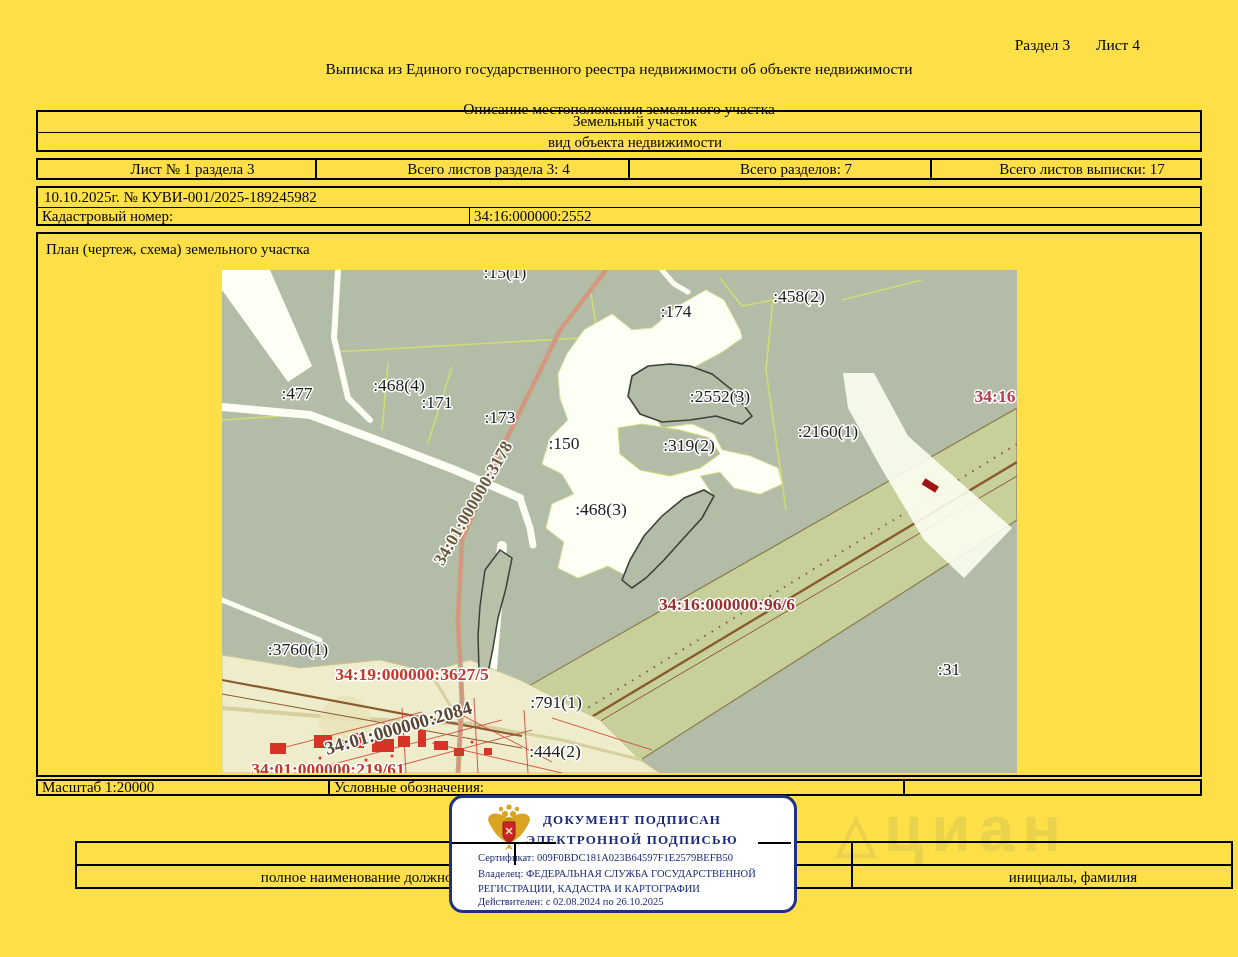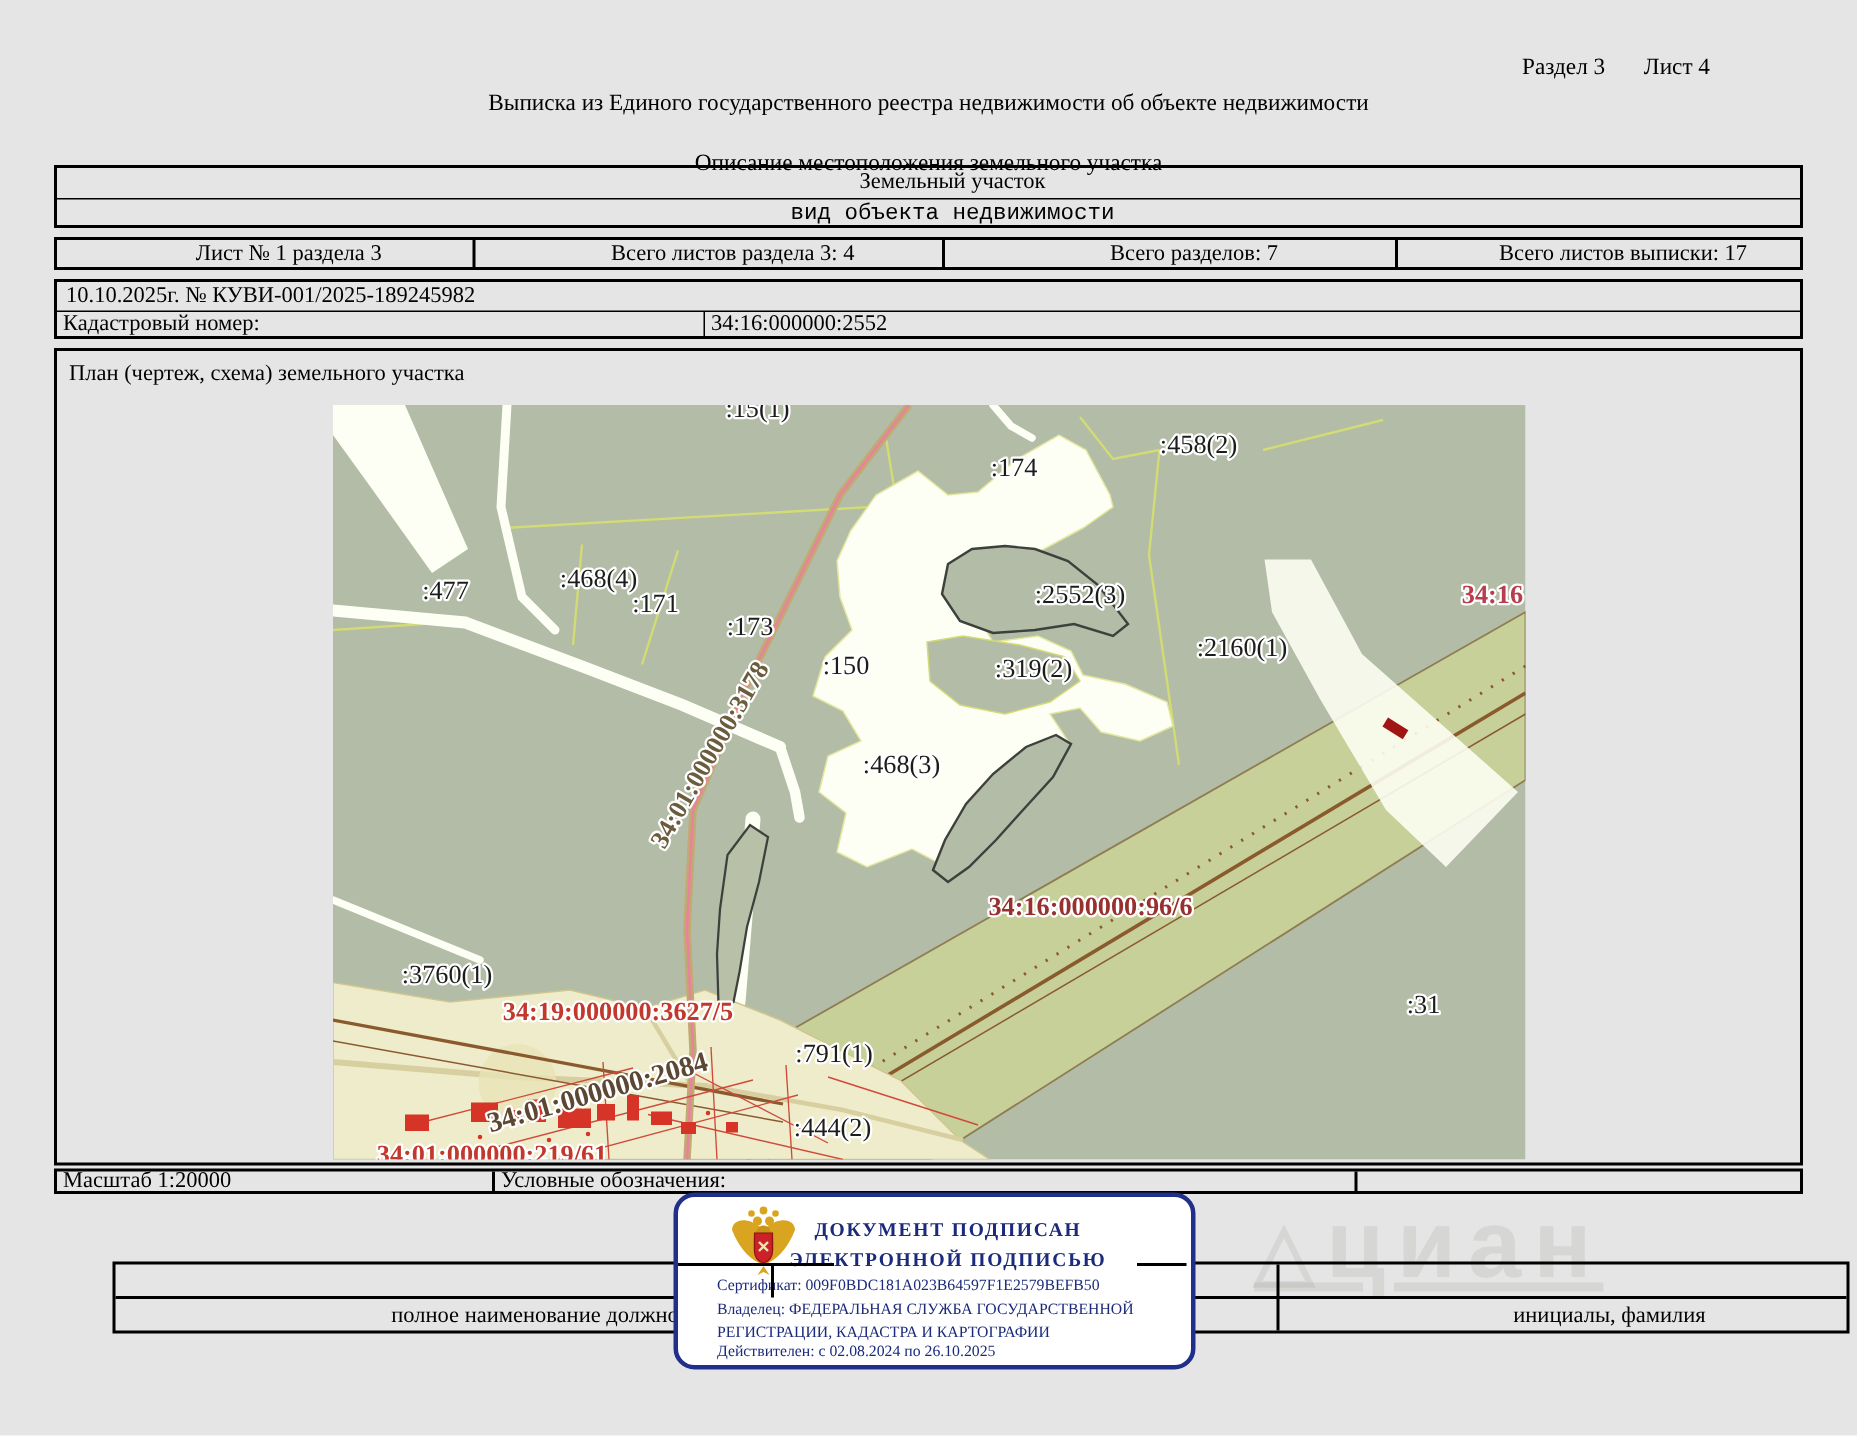--- a/index.html
+++ b/index.html
@@ -1,49 +1,49 @@
 <!DOCTYPE html>
 <html><head>
 <meta charset="utf-8">
 <style>
   html,body{margin:0;padding:0;background:#ffffff;}
-  .page{position:relative;width:1238px;height:957px;background:#e5e5e5;overflow:hidden;
+  .page{position:relative;width:1238px;height:957px;background:#fde047;overflow:hidden;
         font-family:"Liberation Serif",serif;color:#000;}
   .abs{position:absolute;}
   .ctr{text-align:center;}
   .t15{font-size:15px;line-height:19px;padding-left:32px;}
   .t155{font-size:15.5px;}
   .box{border:2px solid #000;box-sizing:border-box;}
   .cell{box-sizing:border-box;overflow:hidden;white-space:nowrap;}
   .vline{background:#000;width:2px;}
   .hline{background:#000;height:1.5px;}
   .maplabel{font-family:"Liberation Serif",serif;paint-order:stroke;stroke:#ffffff;
             stroke-width:3px;stroke-linejoin:round;}
   .stamp{border:3px solid #20308a;border-radius:14px;background:#fff;z-index:6;}
   .stamptxt{color:#1b2a7b;font-family:"Liberation Serif",serif;}
   .wm{color:rgba(125,125,112,0.14);font-weight:bold;font-family:"Liberation Sans",sans-serif;
-      letter-spacing:8px;z-index:1;text-decoration:underline;}
+      letter-spacing:8px;z-index:1;}
 </style>
 </head>
 <body>
 
 <div class="page">
 
   <div class="abs t155" style="top:36px;right:98px;">
     <span>Раздел 3</span>
     <span style="display:inline-block;width:18px;"></span>
     <span>Лист 4</span>
   </div>
 
   <div class="abs ctr t155" style="top:60px;left:0;width:1238px;">Выписка из Единого государственного реестра недвижимости об объекте недвижимости</div>
   <div class="abs ctr t155" style="top:100px;left:0;width:1238px;">Описание местоположения земельного участка</div>
 
   <div class="abs box" style="left:36px;top:110px;width:1166px;height:42px;">
     <div class="ctr t15 cell" style="height:20px;">Земельный участок</div>
-    <div class="ctr t15 cell" style="height:20px;border-top:1.5px solid #000;font-family:Liberation Mono, monospace;">вид объекта недвижимости</div>
+    <div class="ctr t15 cell" style="height:20px;border-top:1.5px solid #000;">вид объекта недвижимости</div>
   </div>
 
   <div class="abs box" style="left:36px;top:158px;width:1166px;height:22px;display:flex;">
     <div class="ctr t15 cell" style="width:279px;border-right:2px solid #000;">Лист № 1 раздела 3</div>
     <div class="ctr t15 cell" style="width:313px;border-right:2px solid #000;">Всего листов раздела 3: 4</div>
     <div class="ctr t15 cell" style="width:302px;border-right:2px solid #000;">Всего разделов: 7</div>
     <div class="ctr t15 cell" style="flex:1;">Всего листов выписки: 17</div>
   </div>
 
   <div class="abs box" style="left:36px;top:186px;width:1166px;height:40px;">

